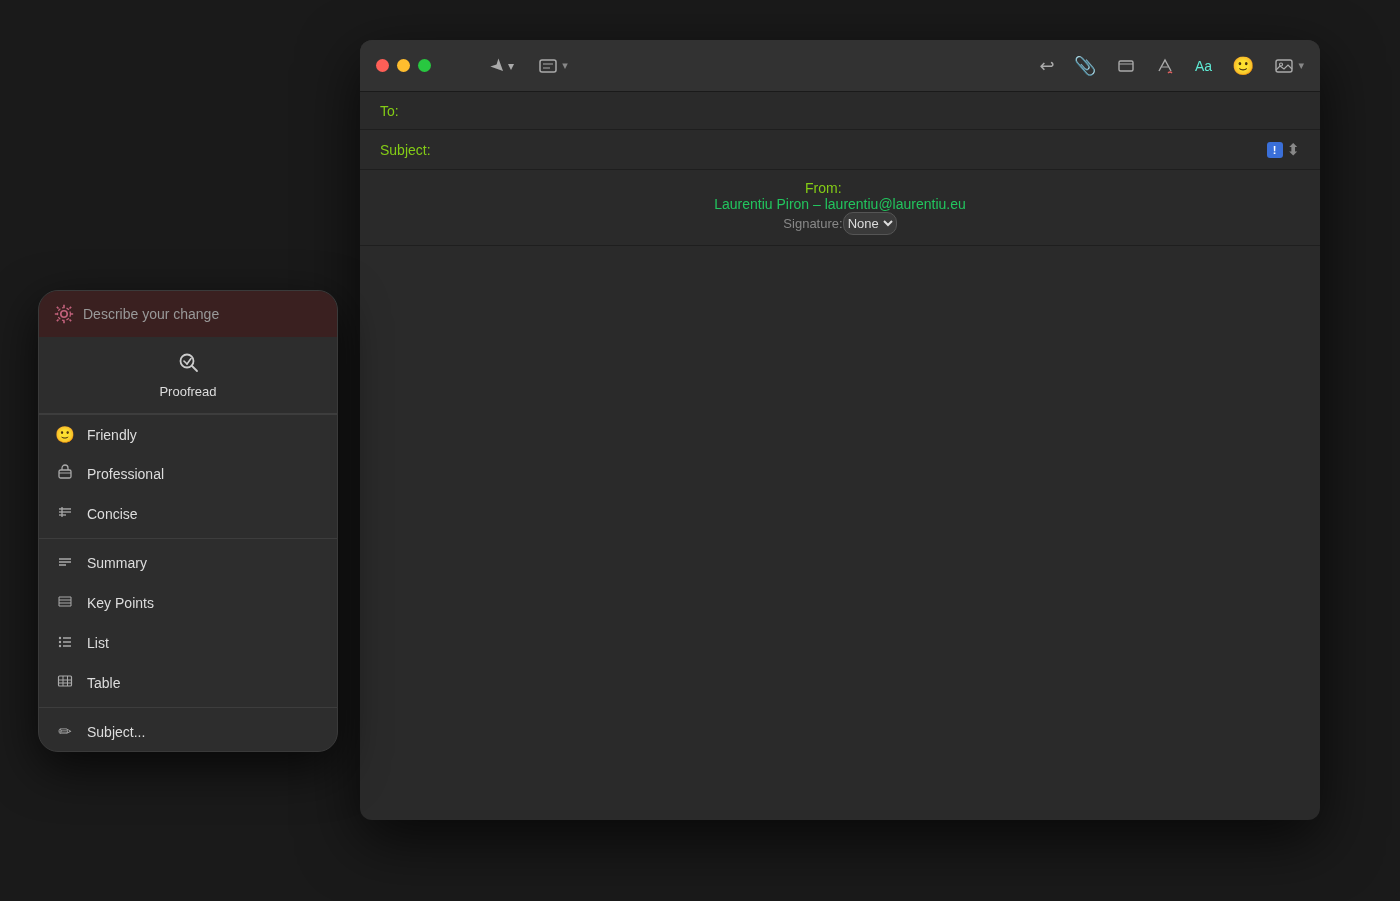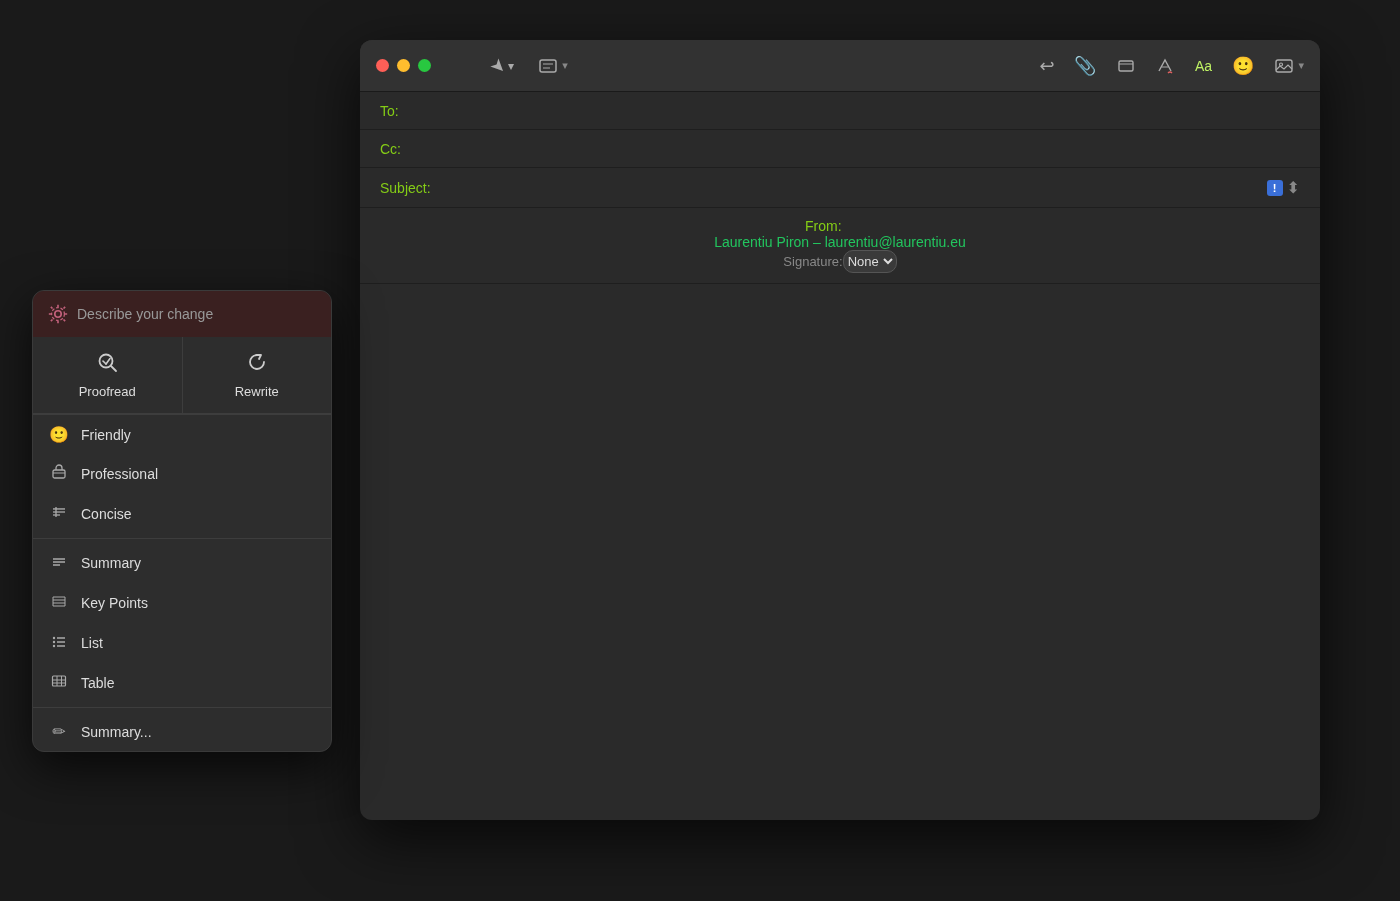--- a/index.html
+++ b/index.html
@@ -138,24 +138,24 @@
     .mail-body {
       flex: 1;
       background: #2a2a2a;
       min-height: 500px;
     }
 
     
     .ai-panel {
       position: absolute;
       top: 290px;
-      left: 32px;
+      left: 38px;
       width: 300px;
       background: #2d2d2d;
-      border-radius: 12px;
+      border-radius: 20px;
       box-shadow: 0 16px 48px rgba(0,0,0,0.7);
       overflow: hidden;
       border: 1px solid #3a3a3a;
     }
 
     .ai-panel-header {
       padding: 12px 14px;
       background: #3a2020;
       display: flex;
       align-items: center;
@@ -286,40 +286,36 @@
           <line x1="2" y1="7" x2="16" y2="7" stroke="#aaa" stroke-width="1.2"></line>
         </svg>
       </span>
       <span class="toolbar-icon">
         <svg width="20" height="20" viewBox="0 0 20 20" fill="none">
           <path d="M4 15 L10 4 L16 15" stroke="#aaa" stroke-width="1.4" fill="none"></path>
           <line x1="6.5" y1="11" x2="13.5" y2="11" stroke="#aaa" stroke-width="1.2"></line>
           <path d="M13 17 Q15 15 17 17" stroke="#e06060" stroke-width="1.4" fill="none"></path>
         </svg>
       </span>
-      <span class="toolbar-icon" style="font-size:14px; font-weight:500; color:#bef264;">Aa</span>
+      <span class="toolbar-icon" style="font-size:14px; font-weight:500; color:#5eead4;">Aa</span>
       <span class="toolbar-icon" style="font-size:18px;">🙂</span>
       <span class="toolbar-icon">
         <svg width="20" height="20" viewBox="0 0 20 20" fill="none">
           <rect x="2" y="4" width="16" height="12" rx="2" stroke="#aaa" stroke-width="1.4" fill="none"></rect>
           <circle cx="7" cy="8.5" r="1.5" stroke="#aaa" stroke-width="1.2" fill="none"></circle>
           <path d="M2 14 L6 10 L10 13 L14 9 L18 13" stroke="#aaa" stroke-width="1.2" fill="none"></path>
         </svg>
         <span style="font-size:11px; color:#888;">▾</span>
       </span>
     </div>
   </div>
 
   <div class="mail-fields">
     <div class="mail-field-row">
       <span class="mail-field-label">To:</span>
-      <input class="mail-field-input" type="text" style="">
-    </div>
-    <div class="mail-field-row">
-      <span class="mail-field-label">Cc:</span>
       <input class="mail-field-input" type="text" style="">
     </div>
     <div class="mail-field-row">
       <span class="mail-field-label">Subject:</span>
       <input class="mail-field-input" type="text" style="flex: 1 1 0%;">
       <div style="display:flex; align-items:center; gap:4px;">
         <span style="background:#3a6fd8; color:white; font-size:11px; font-weight:bold; padding:1px 5px; border-radius:3px; display:flex; align-items:center; justify-content:center; width:16px; height:16px;">!</span>
         <span style="color:#888; font-size:16px;">⬍</span>
       </div>
     </div>
@@ -354,29 +350,20 @@
       <span class="ai-action-icon">
         <svg width="22" height="22" viewBox="0 0 22 22" fill="none">
           <circle cx="10" cy="10" r="6.5" stroke="#ccc" stroke-width="1.8"></circle>
           <line x1="15" y1="15" x2="20" y2="20" stroke="#ccc" stroke-width="1.8" stroke-linecap="round"></line>
           <line x1="7" y1="10" x2="10" y2="13" stroke="#ccc" stroke-width="1.6" stroke-linecap="round"></line>
           <line x1="10" y1="13" x2="14" y2="7.5" stroke="#ccc" stroke-width="1.6" stroke-linecap="round"></line>
         </svg>
       </span>
       <span>Proofread</span>
     </button>
-    <button class="ai-action-btn">
-      <span class="ai-action-icon">
-        <svg width="22" height="22" viewBox="0 0 22 22" fill="none">
-          <path d="M18 11 A7 7 0 1 1 11 4" stroke="#ccc" stroke-width="1.8" fill="none" stroke-linecap="round"></path>
-          <path d="M11 4 L15 4 L13 8" stroke="#ccc" stroke-width="1.8" fill="none" stroke-linecap="round" stroke-linejoin="round"></path>
-        </svg>
-      </span>
-      <span>Rewrite</span>
-    </button>
   </div>
 
   <div class="ai-divider"></div>
 
   <div class="ai-menu-item">
     <span class="ai-menu-icon">🙂</span>
     <span>Friendly</span>
   </div>
   <div class="ai-menu-item">
     <span class="ai-menu-icon">
@@ -448,17 +435,17 @@
         <line x1="10.5" y1="3" x2="10.5" y2="13" stroke="#aaa" stroke-width="1"></line>
       </svg>
     </span>
     <span>Table</span>
   </div>
 
   <div class="ai-section-divider"></div>
 
   <div class="ai-menu-item">
     <span class="ai-menu-icon">✏</span>
-    <span>Summary...</span>
+    <span>Subject...</span>
   </div>
 
   <div class="collapse-handle">›</div>
 </div>
 
 </body></html>

